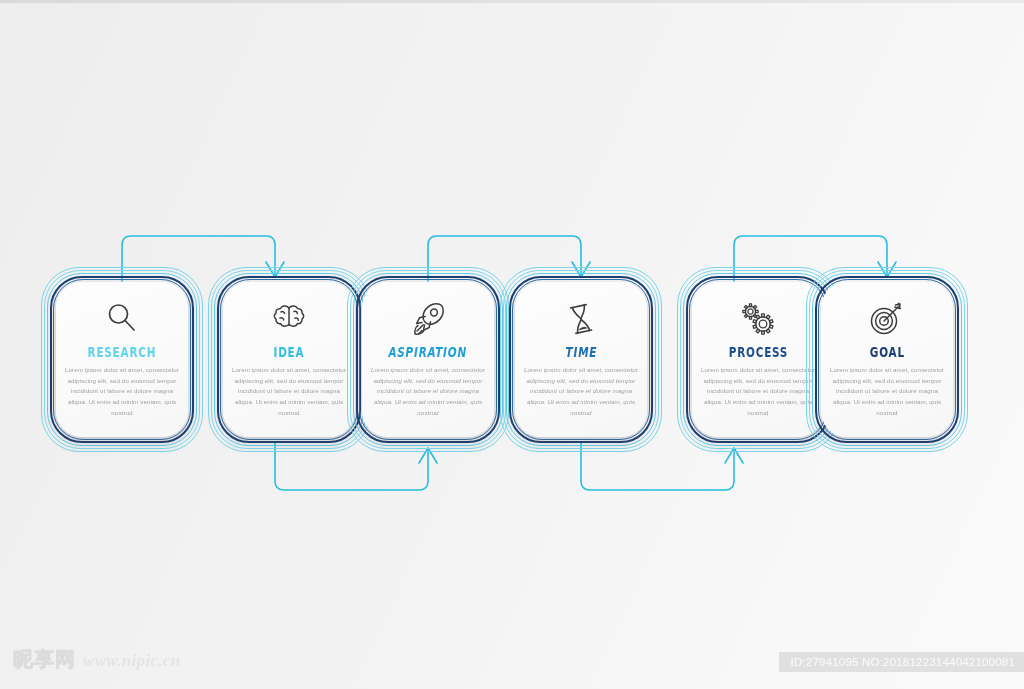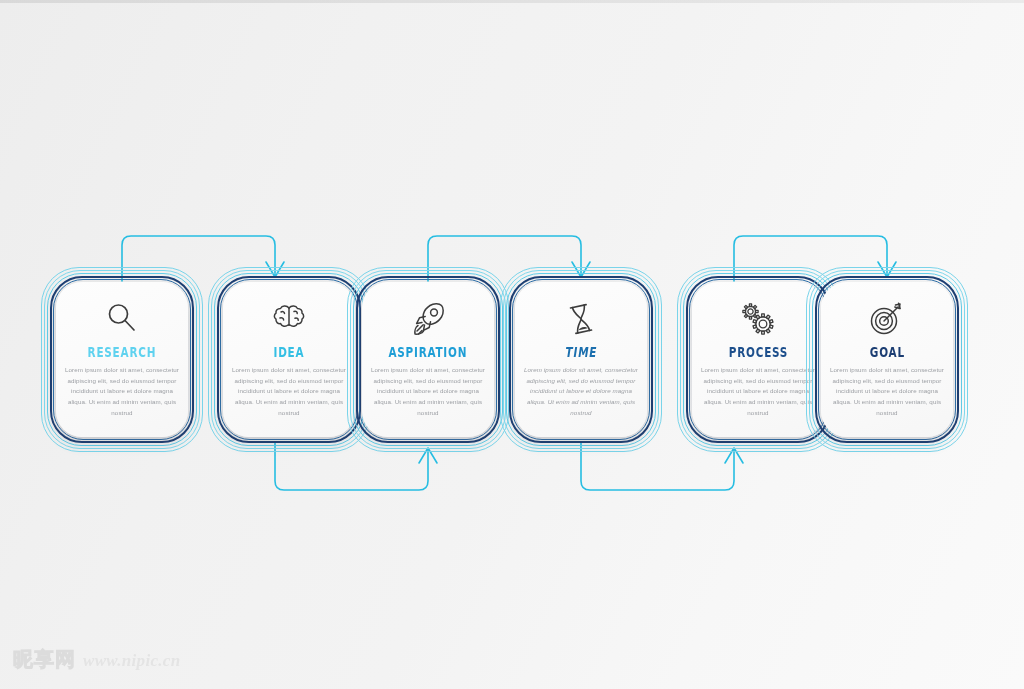--- a/index.html
+++ b/index.html
@@ -227,21 +227,21 @@
           <path d="M26,12.5 C28,11.8 29.5,13 29.2,14.6"></path>
           <path d="M12,19 C14,18.3 15.6,19.4 15.6,21"></path>
           <path d="M27,19.2 C29,18.6 30.4,19.8 30.2,21.3"></path>
         </svg>
       </div>
       <div class="card-title" style="color:#34bfe4">IDEA</div>
       <div class="card-body">Lorem ipsum dolor sit amet, consectetur adipiscing elit, sed do eiusmod tempor incididunt ut labore et dolore magna aliqua. Ut enim ad minim veniam, quis nostrud</div>
     </div>
   </div>
 
-  <div class="card" style="left:358px;">
+  <div class="card" style="left:358px;font-style:italic;">
     <div class="ring ring-o3"></div>
     <div class="ring ring-o2"></div>
     <div class="ring ring-o1"></div>
     <div class="ring ring-dark"></div>
     <div class="ring ring-mid"></div>
     <div class="card-face">
       <div class="card-icon">
         <svg width="42" height="42" viewBox="0 0 42 42" fill="none" stroke="#3c3c3c" stroke-width="1.5" stroke-linecap="round" stroke-linejoin="round">
           <path d="M18.5,24.5 C14,20 16,12 23,7.5 C27,5 32.5,5.5 34.5,7.5 C36.5,9.5 37,15 34.5,19 C30,26 22,28 18.5,24.5 Z"></path>
           <circle cx="27" cy="14.5" r="3.4"></circle>
@@ -347,14 +347,15 @@
       <div class="card-title" style="color:#1b3d72">GOAL</div>
       <div class="card-body">Lorem ipsum dolor sit amet, consectetur adipiscing elit, sed do eiusmod tempor incididunt ut labore et dolore magna aliqua. Ut enim ad minim veniam, quis nostrud</div>
     </div>
   </div>
 
   <div id="wm-logo">
     <span id="wm-cn">昵享网</span>
     <span id="wm-url">www.nipic.cn</span>
   </div>
 
+  <div id="wm-id">ID:27941095 NO:20181223144042100081</div>
 
 </div>
 
 </body></html>

